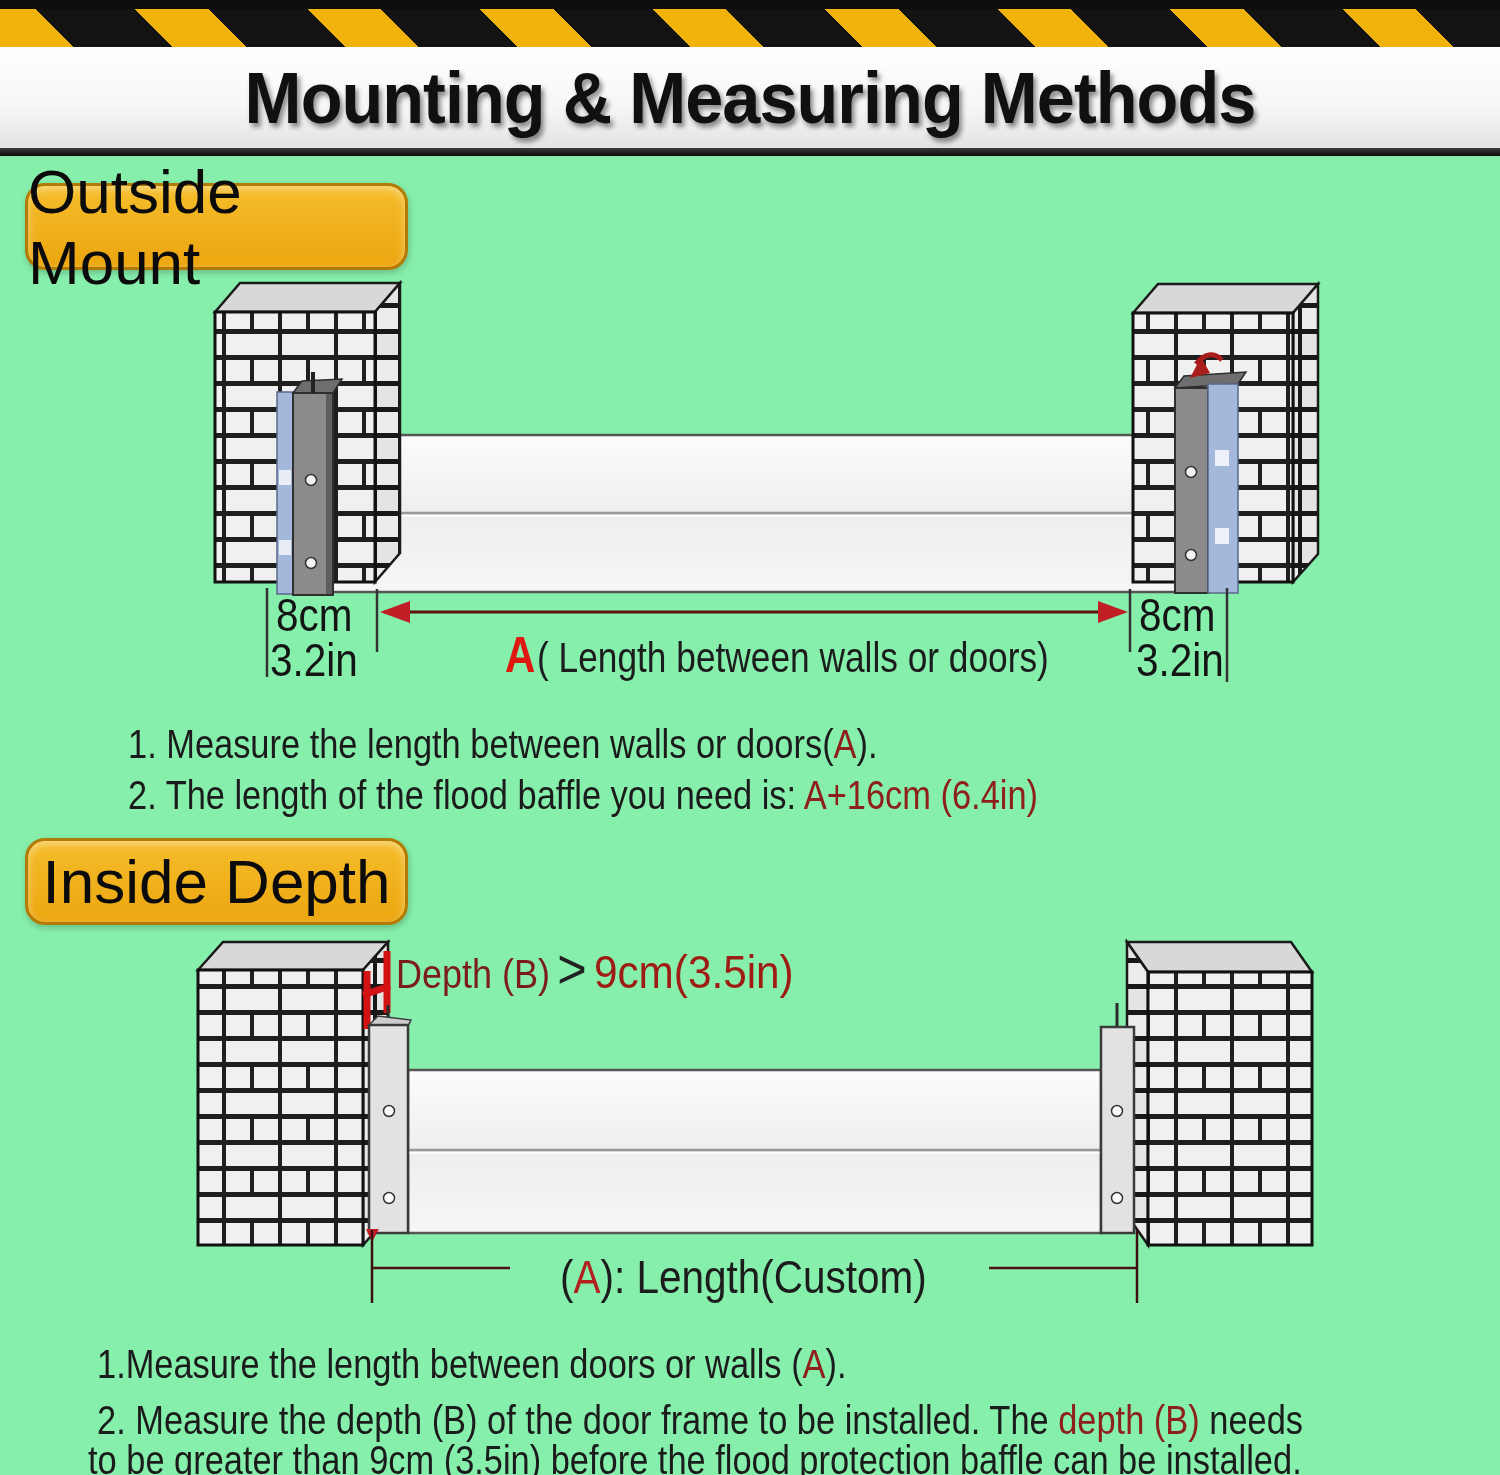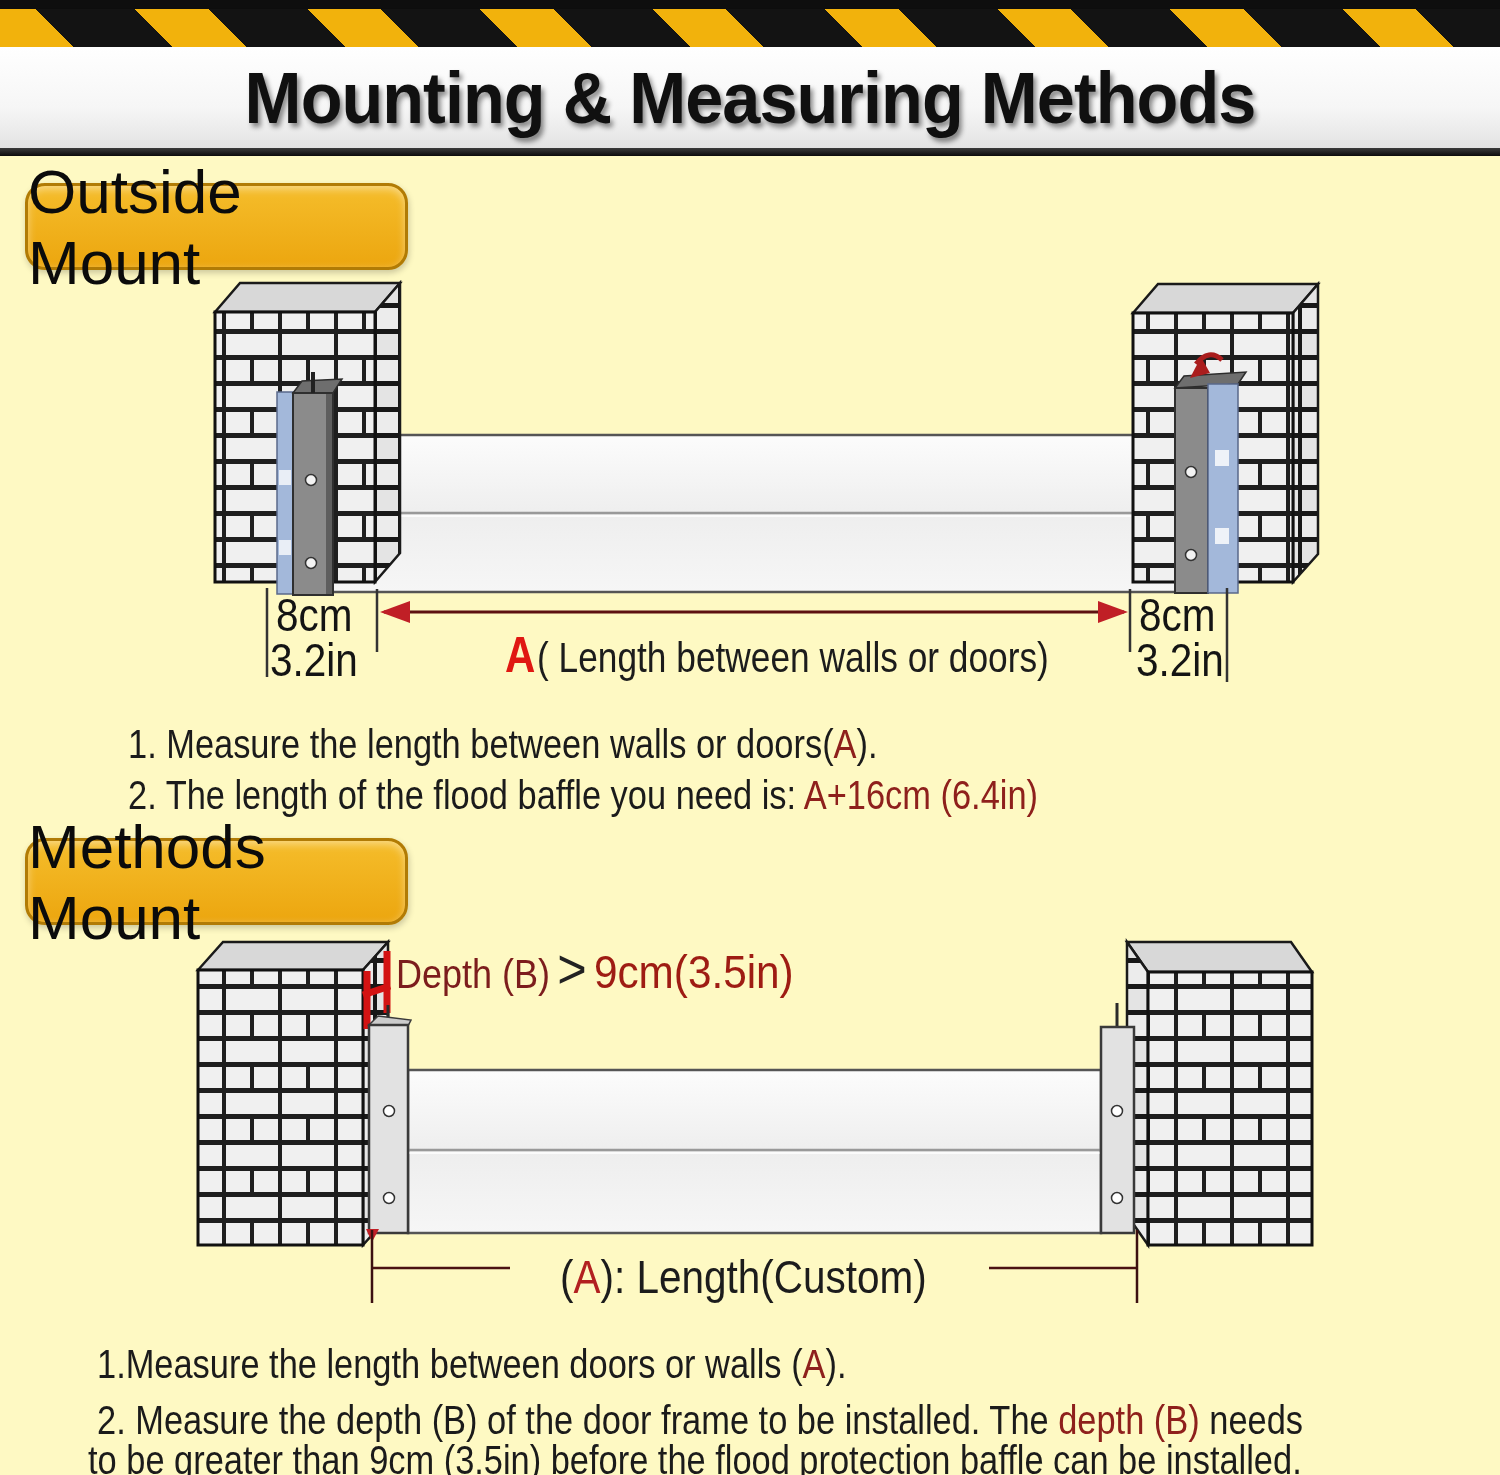--- a/index.html
+++ b/index.html
@@ -1,17 +1,17 @@
 <!DOCTYPE html>
 <html><head>
 <meta charset="utf-8">
 <style>
   html,body{margin:0;padding:0;background:#ffffff;}
   .canvas{
-    position:relative;width:1500px;height:1475px;background:#fef9c3;overflow:hidden;
+    position:relative;width:1500px;height:1475px;background:#86efac;overflow:hidden;
     font-family:"Liberation Sans",sans-serif;color:#1a1a1a;
   }
   
   .hazard-topbar{position:absolute;left:0;top:0;width:1500px;height:9px;background:#0e0e0e;}
   .hazard-stripes{
     position:absolute;left:0;top:9px;width:1500px;height:38px;
     background:repeating-linear-gradient(45deg,#f2b20c 0 52px,#131313 52px 122px);
     box-shadow:0 2px 3px rgba(0,0,0,.25);
   }
   .title-band{
@@ -62,21 +62,21 @@
   <div class="hazard-stripes"></div>
   <div class="title-band">
     <div class="main-title">Mounting &amp; Measuring Methods</div>
   </div>
   <div class="banner-rule"></div>
 
   <div class="badge badge-outside">
     <span>Outside Mount</span>
   </div>
   <div class="badge badge-inside">
-    <span>Methods Mount</span>
+    <span>Inside Depth</span>
   </div>
 
   <svg class="diagram" style="top:280px" width="1500" height="410" viewBox="0 0 1500 410">
     <defs>
       <pattern id="brickA" width="56" height="52" patternUnits="userSpaceOnUse">
         <rect width="56" height="52" fill="#1f1f1f"></rect>
         <rect x="2" y="2" width="52" height="21" fill="#f0f0f0"></rect>
         <rect x="2" y="28" width="24" height="21" fill="#f0f0f0"></rect>
         <rect x="30" y="28" width="24" height="21" fill="#f0f0f0"></rect>
       </pattern>

